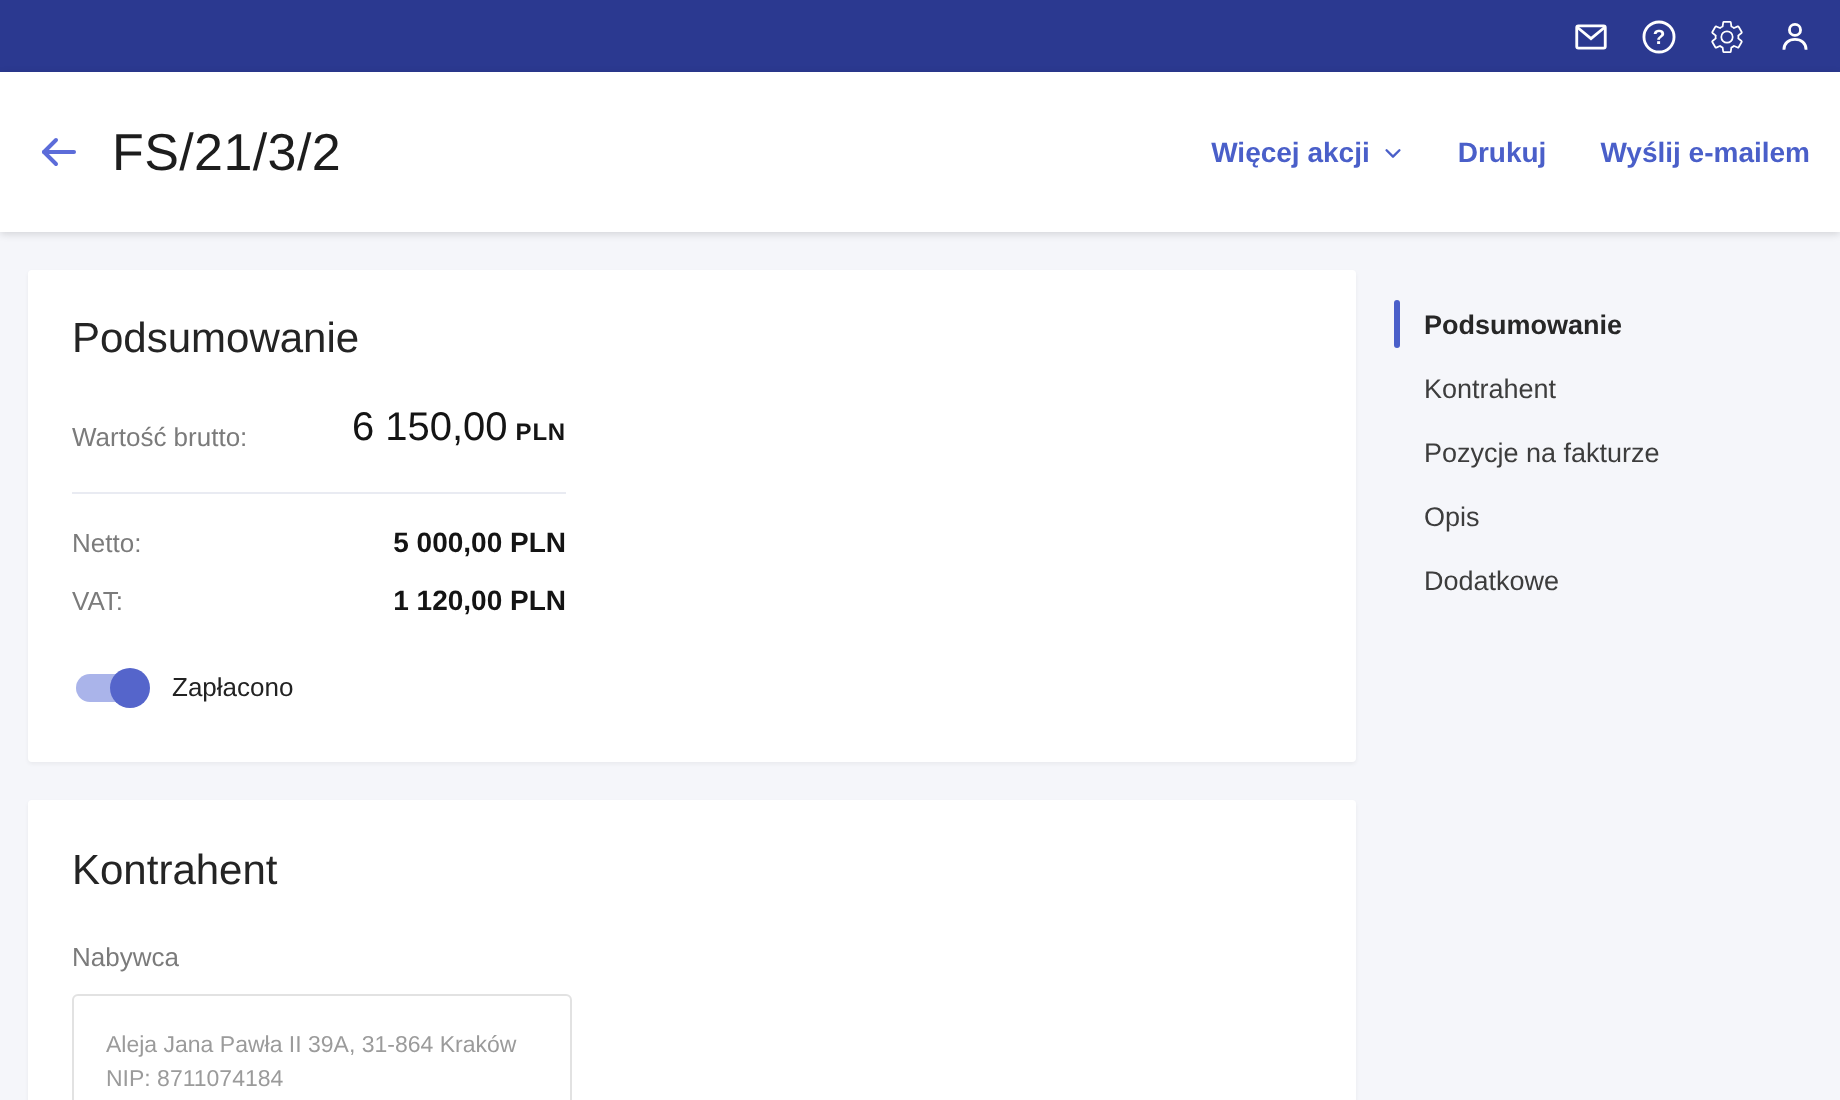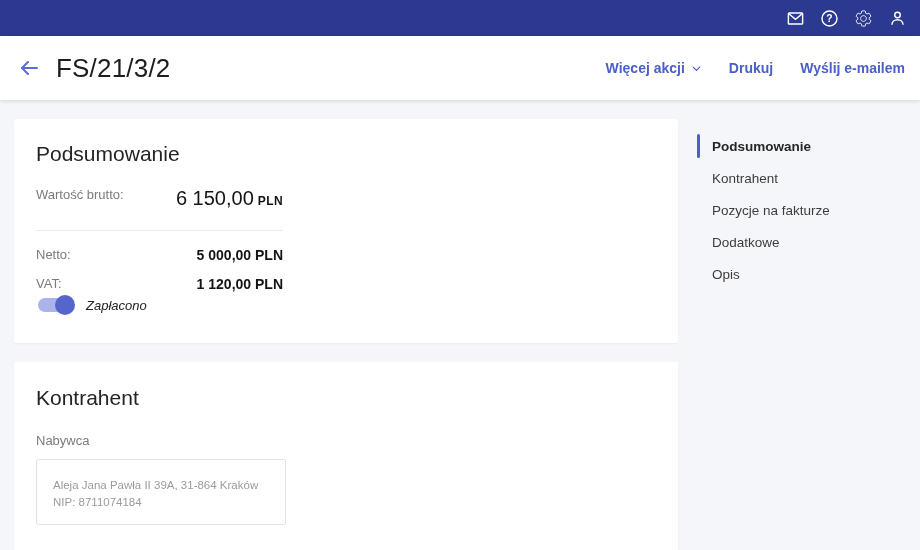--- a/index.html
+++ b/index.html
@@ -15,21 +15,21 @@
     display:flex; align-items:center; justify-content:flex-end;
     padding-right:13px; gap:15px;
   }
   .topbar .tb-icon {
     width:19px; height:19px; display:flex; align-items:center; justify-content:center;
     cursor:pointer;
   }
   .topbar svg { display:block; }
   
   .header {
-    height:64px; background:#ffffff;
+    height:80px; background:#ffffff;
     display:flex; align-items:center;
     padding:0 15px 0 16px;
     box-shadow:0 1px 4px rgba(0,0,0,0.14);
     position:relative; z-index:5;
   }
   .back-btn { width:26px; height:26px; margin-right:14px; display:flex; align-items:center; justify-content:center; cursor:pointer; }
   .page-title { font-size:26px; font-weight:500; color:#1d1d1d; letter-spacing:0.2px; }
   .header-actions { margin-left:auto; display:flex; align-items:flex-start; gap:27px; }
   .action-link {
     color:#4a5fc9; font-size:14px; font-weight:bold; cursor:pointer;
@@ -37,31 +37,31 @@
   }
   
   .content { display:flex; align-items:flex-start; padding:19px 0 0 14px; }
   .main-col { width:664px; flex:none; }
   .card {
     background:#ffffff; border-radius:2px;
     box-shadow:0 1px 2px rgba(0,0,0,0.05);
   }
   .card-summary { padding:23px 22px 30px 22px; margin-bottom:19px; }
   .card-title { font-size:21px; font-weight:400; color:#242424; }
-  .kv-row { width:247px; display:flex; justify-content:space-between; align-items:flex-start;gap:40px; }
+  .kv-row { width:247px; display:flex; justify-content:space-between; align-items:flex-end;gap:40px; }
   .kv-label { font-size:13px; color:#7b7b7b; }
   .gross-row { margin-top:21px; }
   .gross-value { font-size:20px; font-weight:normal; color:#141414; }
   .gross-currency { font-size:12px; font-weight:bold; color:#141414; margin-left:4px; letter-spacing:0.4px; }
   .summary-divider { width:247px; border:none; border-top:1px solid #e9ebf2; margin-top:20px; }
   .net-row { margin-top:16px; }
   .vat-row { margin-top:13px; }
   .kv-value { font-size:14px; font-weight:bold; color:#141414; }
   
-  .toggle-row { margin-top:6px; display:flex; align-items:flex-start;font-style:italic; }
+  .toggle-row { margin-top:28px; display:flex; align-items:center; }
   .switch { width:34px; height:14px; background:#aab4ea; border-radius:7px; position:relative; cursor:pointer; flex:none; margin-left:2px; }
   .switch .knob { position:absolute; right:-3px; top:-3px; width:20px; height:20px; border-radius:50%; background:#5565cb; }
   .toggle-label { margin-left:14px; font-size:13px; color:#222222; }
   
   .card-contractor { padding:24px 22px 40px 22px; min-height:220px; }
   .section-label { margin-top:23px; font-size:13px; color:#7b7b7b; }
   .buyer-box {
     margin-top:11px; width:250px;
     border:1px solid #e2e2e2; border-radius:3px; background:#ffffff;
     padding:14px 16px 16px 16px; cursor:pointer;
@@ -187,20 +187,20 @@
     <div class="nav-item">
 
       <span>Kontrahent</span>
     </div>
     <div class="nav-item">
 
       <span>Pozycje na fakturze</span>
     </div>
     <div class="nav-item">
 
+      <span>Opis</span>
+    </div>
+    <div class="nav-item">
+
       <span>Dodatkowe</span>
     </div>
-    <div class="nav-item">
-
-      <span>Opis</span>
-    </div>
   </div>
 </div>
 
 </body></html>

